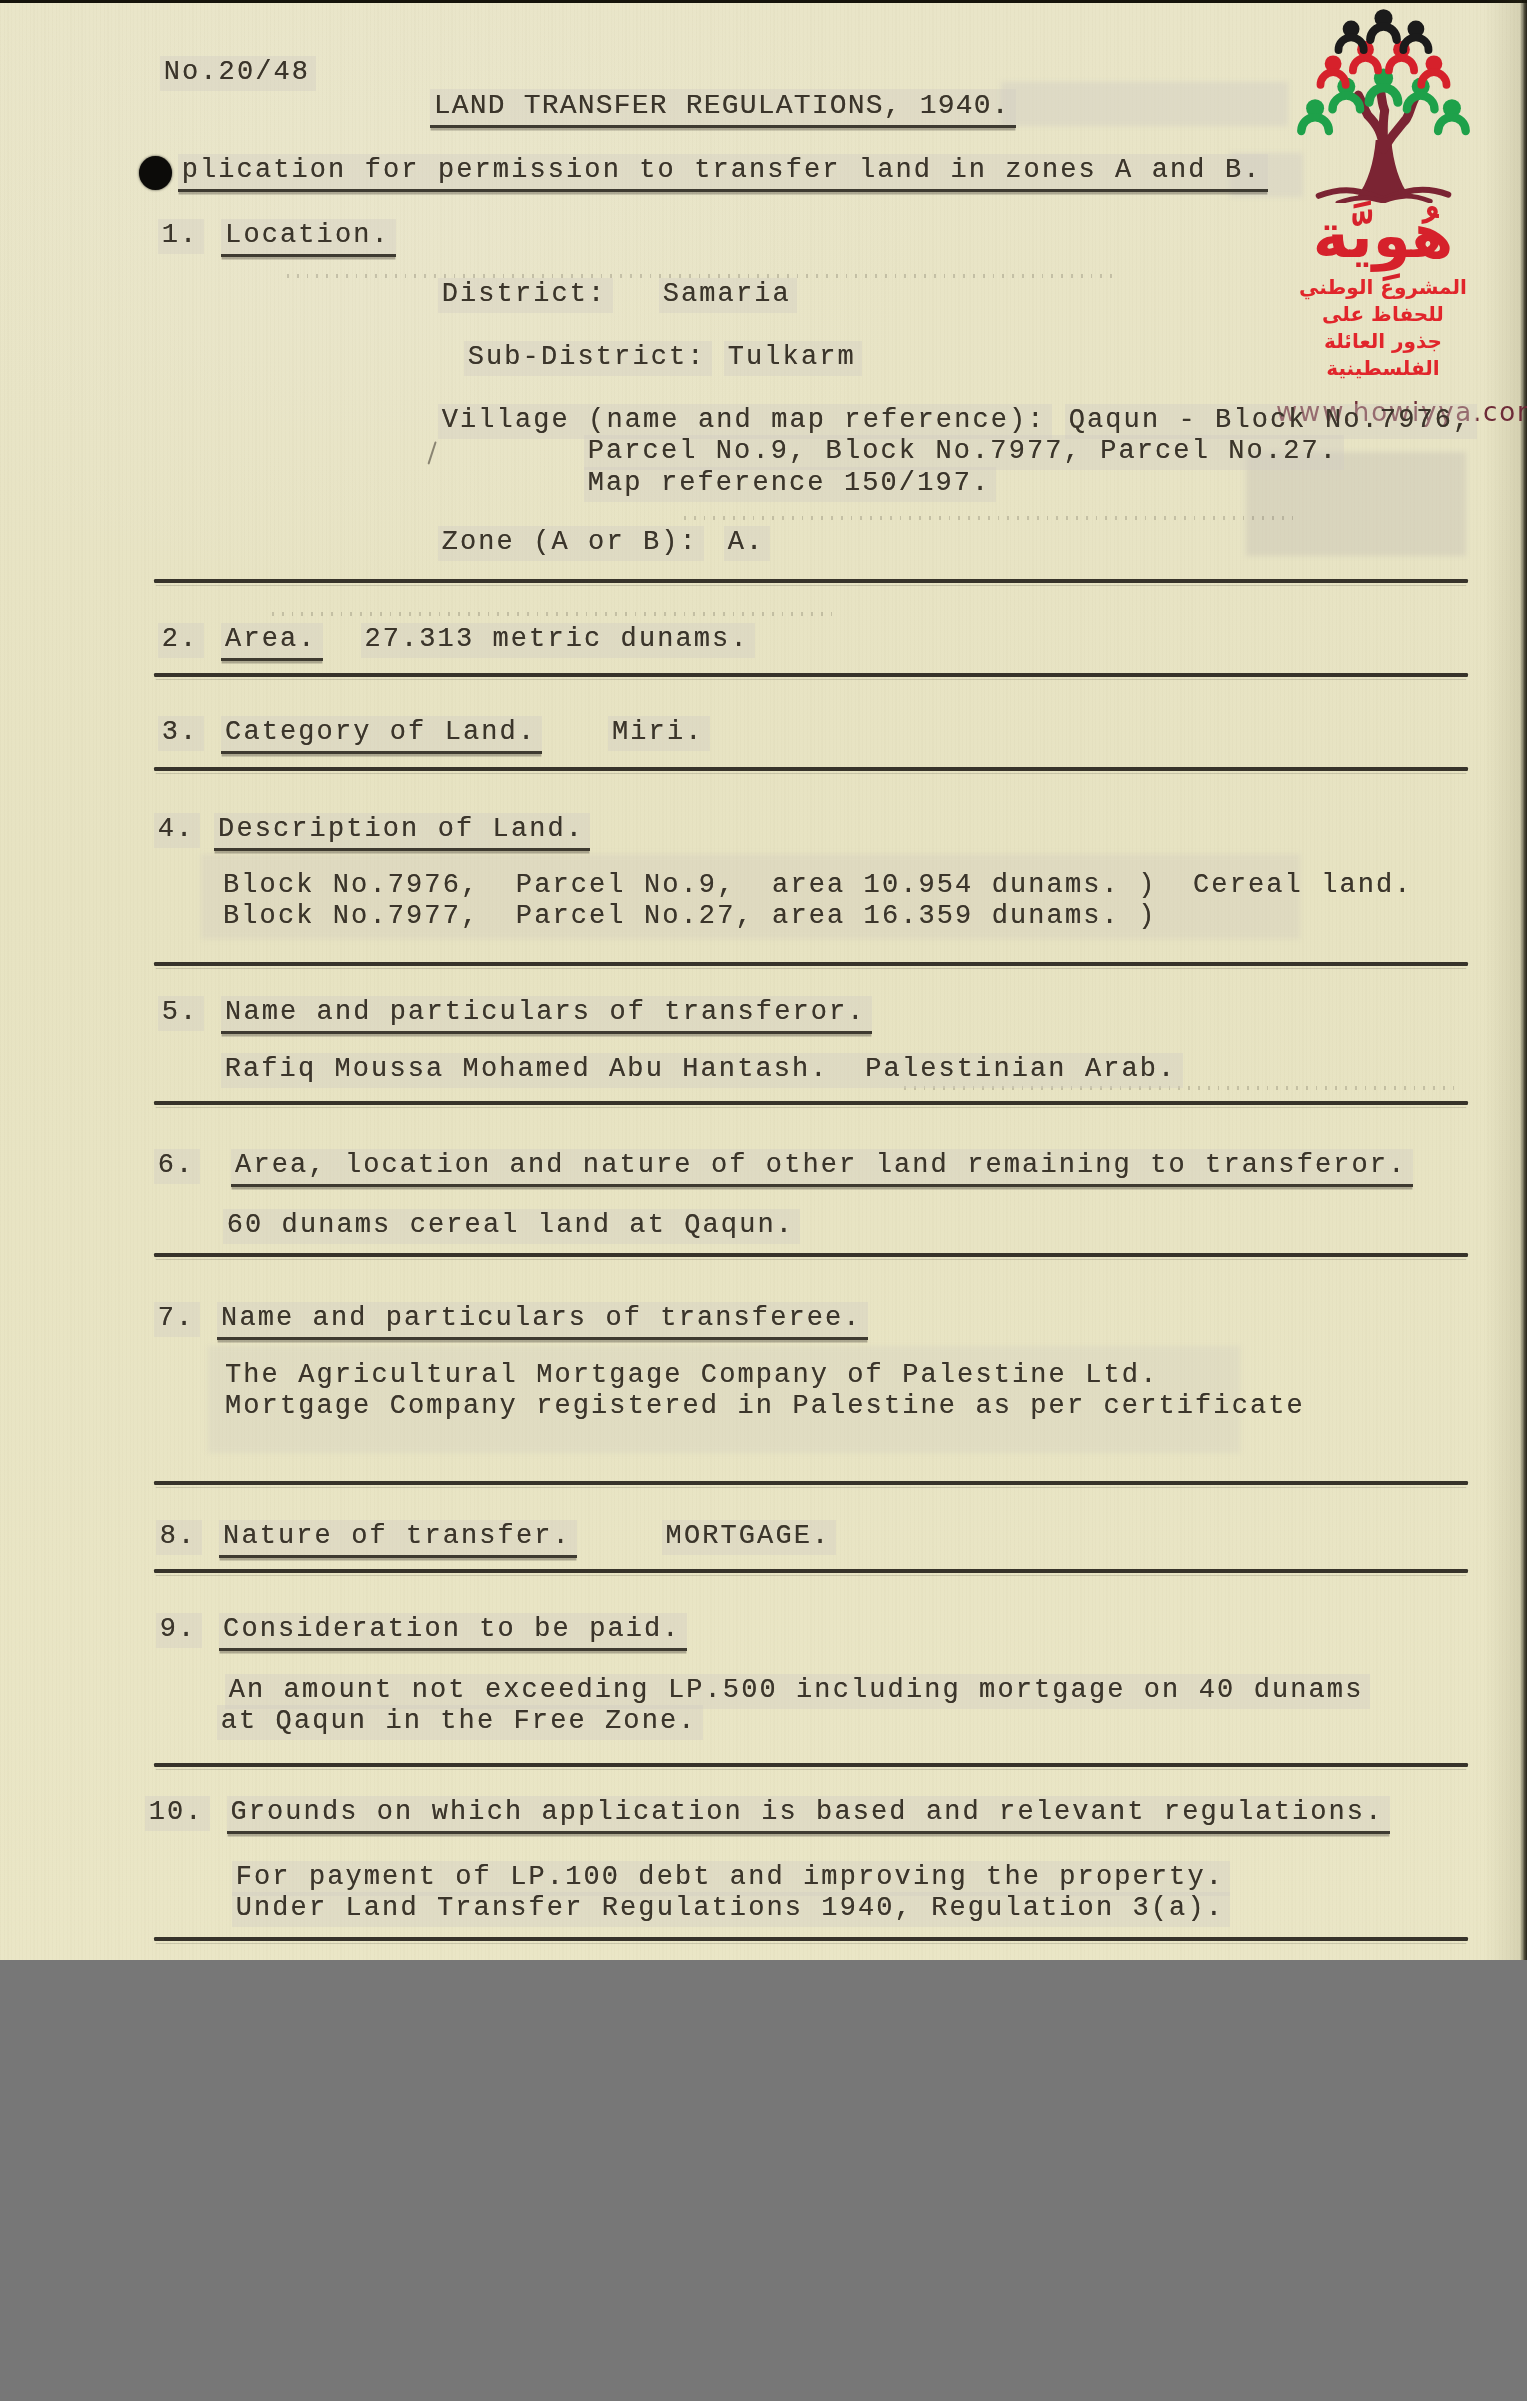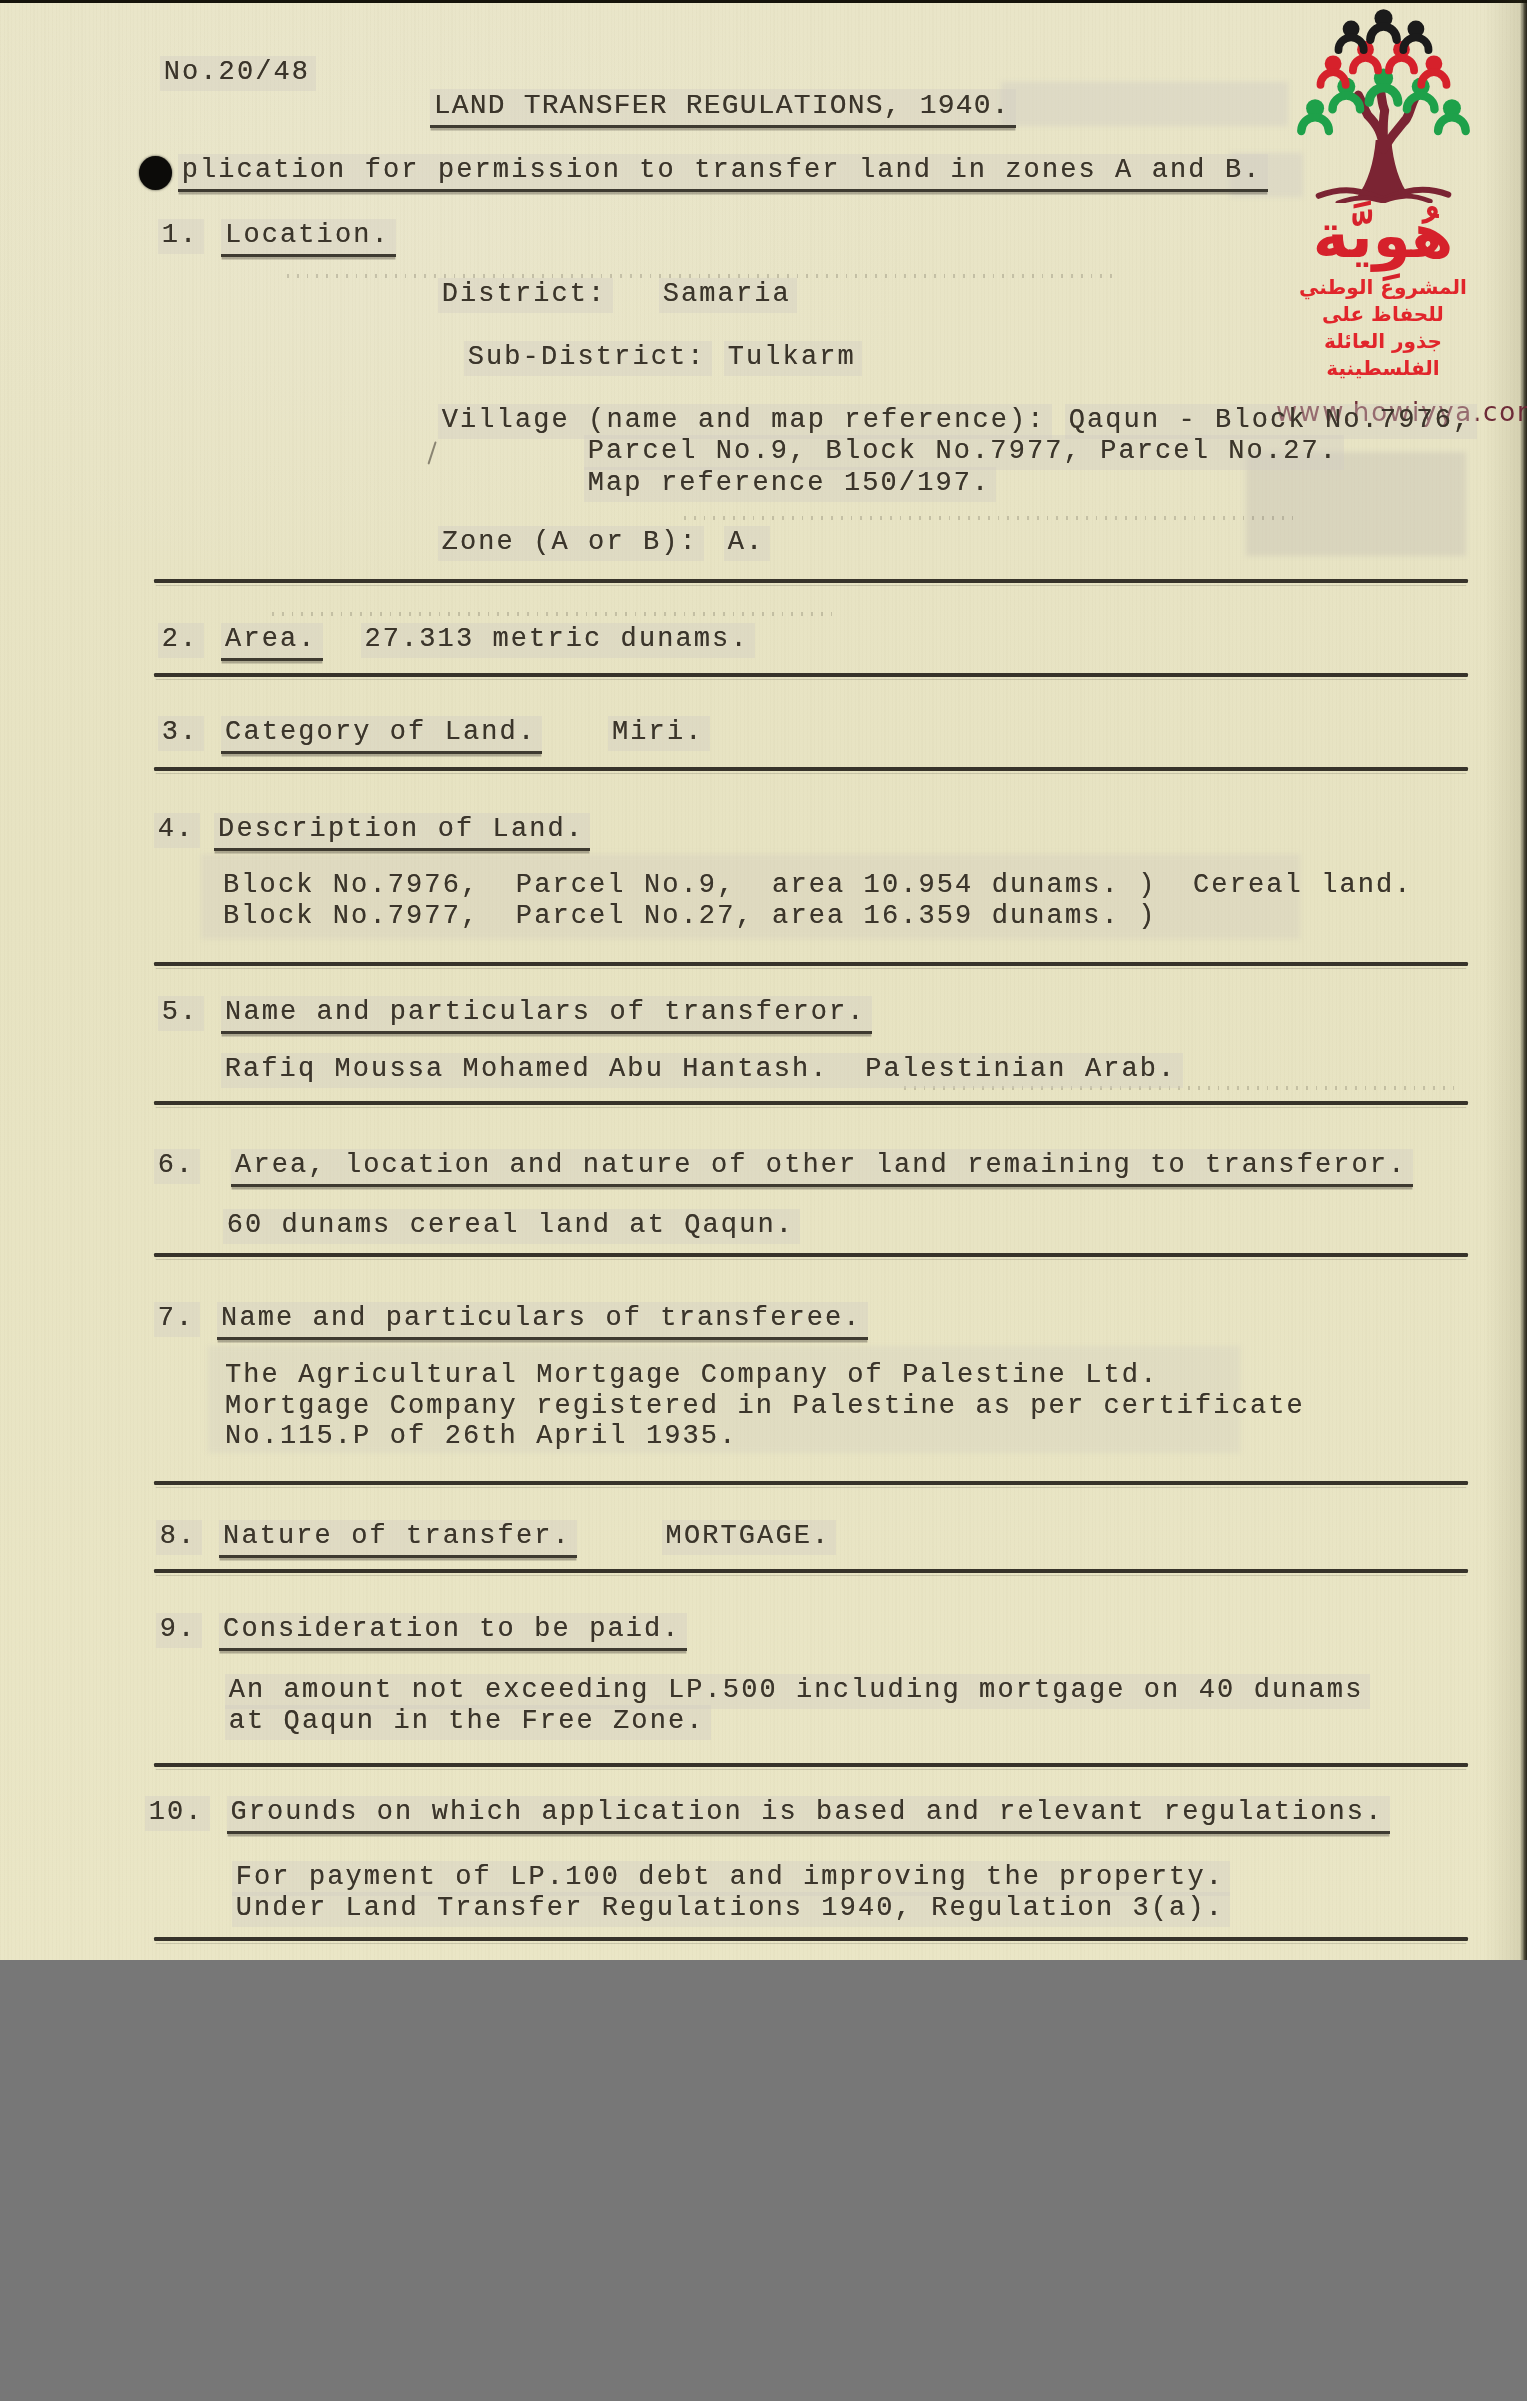--- a/index.html
+++ b/index.html
@@ -207,38 +207,37 @@
   <div class="abs mono hl" style="left:223px;top:1209px;">60 dunams cereal land at Qaqun.</div>
 
   <div class="rule" style="top:1253px;"></div>
 
   <div class="row" style="left:154px;top:1302px;">
     <span class="mono hl">7.</span>
     <span class="mono hl u" style="margin-left:17px;">Name and particulars of transferee.</span>
   </div>
   <div class="abs mono" style="left:225px;top:1391px;">Mortgage Company registered in Palestine as per certificate</div>
   <div class="abs mono" style="left:225px;top:1360px;">The Agricultural Mortgage Company of Palestine Ltd.</div>
-  <div class="abs mono" style="left:225px;top:1421px;">No.115.P of 26th April 1935.</div>
 
   <div class="rule" style="top:1481px;"></div>
 
   <div class="row" style="left:156px;top:1520px;">
     <span class="mono hl">8.</span>
     <span class="mono hl u" style="margin-left:17px;">Nature of transfer.</span>
     <span class="mono hl" style="margin-left:85px;">MORTGAGE.</span>
   </div>
 
   <div class="rule" style="top:1569px;"></div>
 
   <div class="row" style="left:156px;top:1613px;">
     <span class="mono hl">9.</span>
     <span class="mono hl u" style="margin-left:17px;">Consideration to be paid.</span>
   </div>
   <div class="abs mono hl" style="left:225px;top:1674px;">An amount not exceeding LP.500 including mortgage on 40 dunams</div>
-  <div class="abs mono hl" style="left:225px;top:1705px;">at Qaqun in the Free Zone.</div>
+  <div class="abs mono hl" style="left:217px;top:1705px;">at Qaqun in the Free Zone.</div>
 
   <div class="rule" style="top:1763px;"></div>
 
   <div class="row" style="left:145px;top:1796px;">
     <span class="mono hl">10.</span>
     <span class="mono hl u" style="margin-left:17px;">Grounds on which application is based and relevant regulations.</span>
   </div>
   <div class="abs mono hl" style="left:232px;top:1861px;">For payment of LP.100 debt and improving the property.</div>
   <div class="abs mono hl" style="left:232px;top:1892px;">Under Land Transfer Regulations 1940, Regulation 3(a).</div>
 

